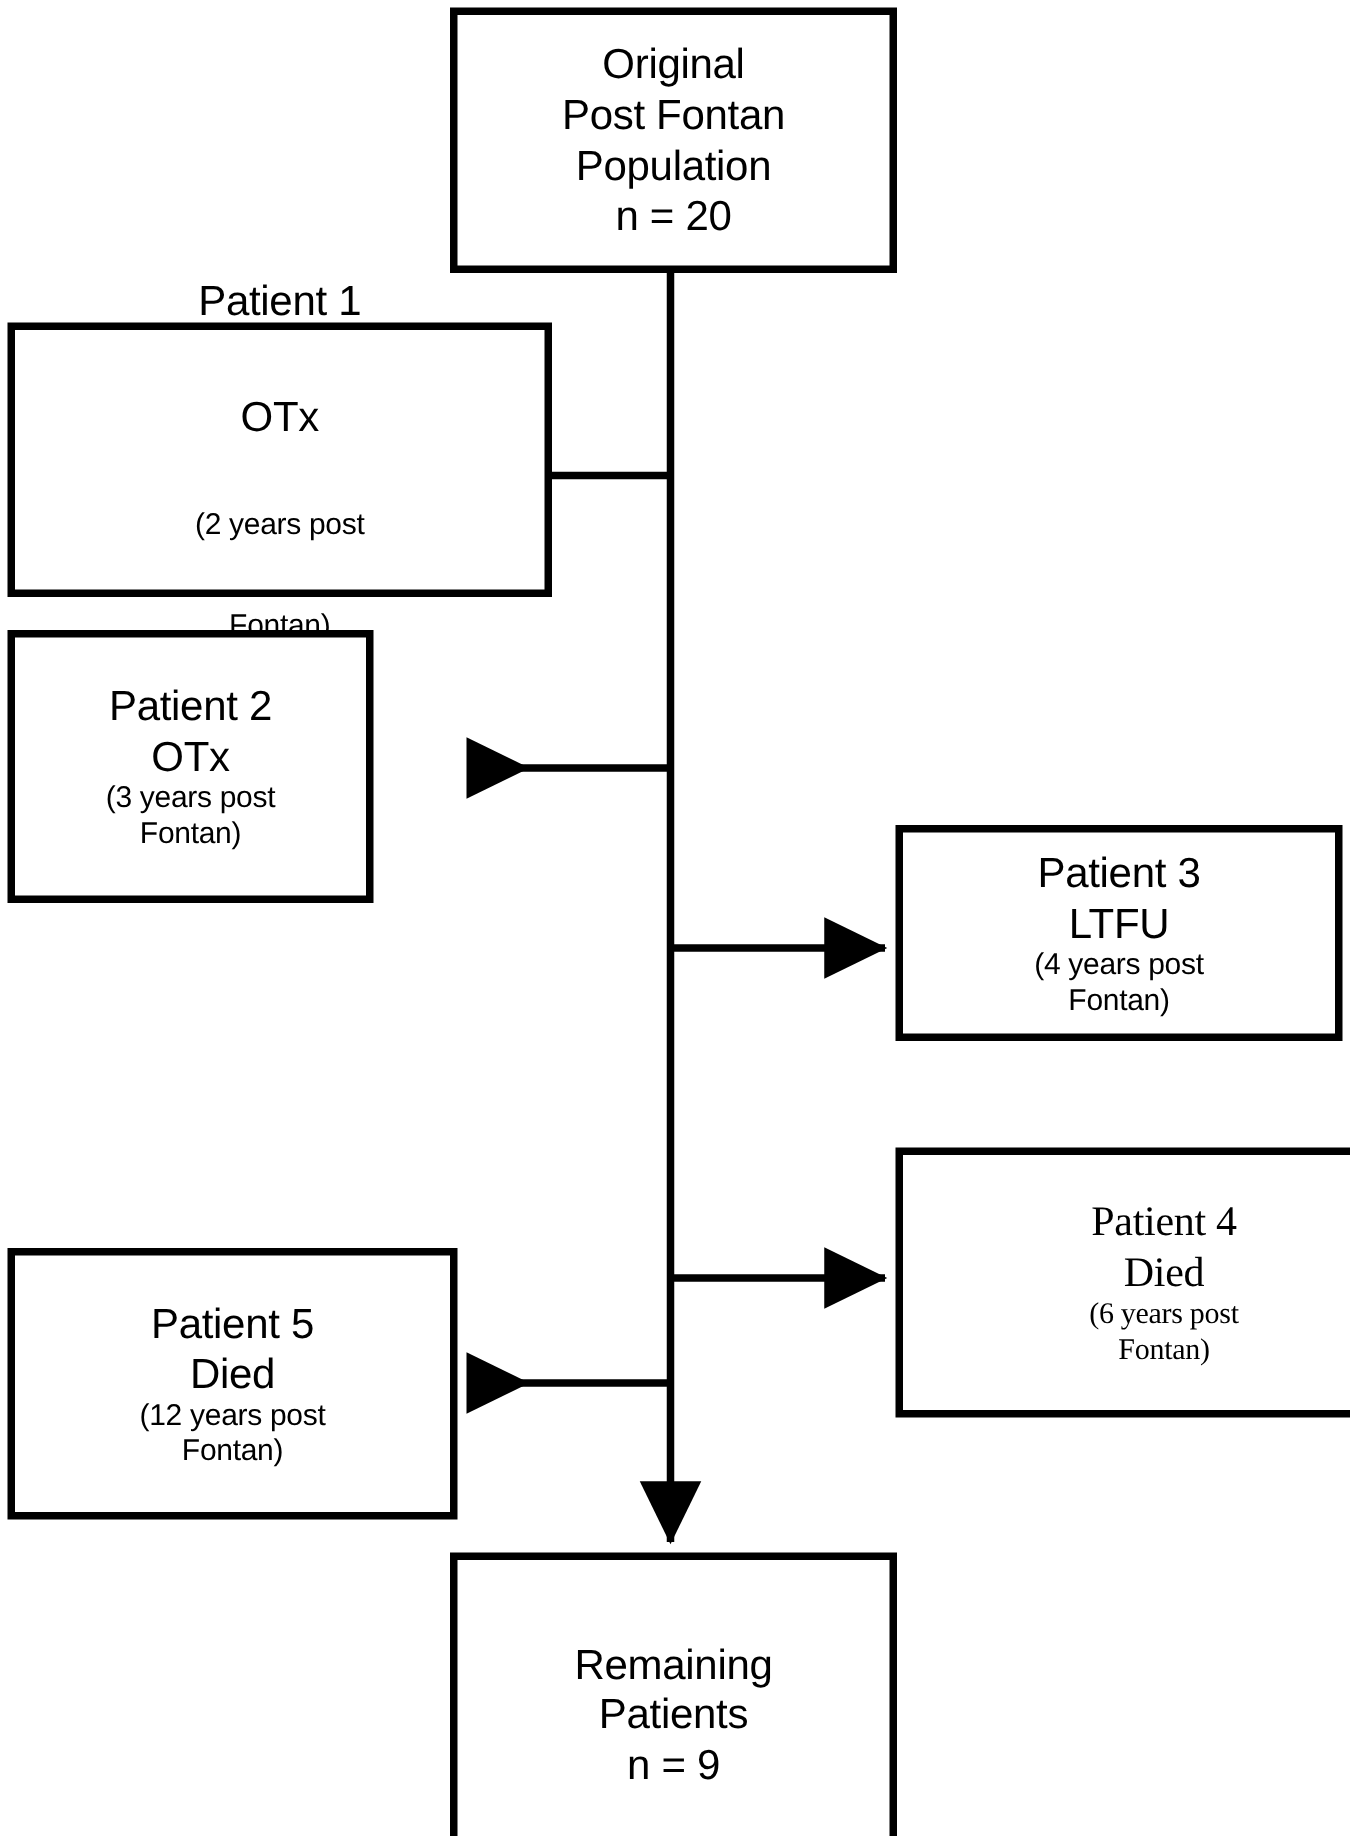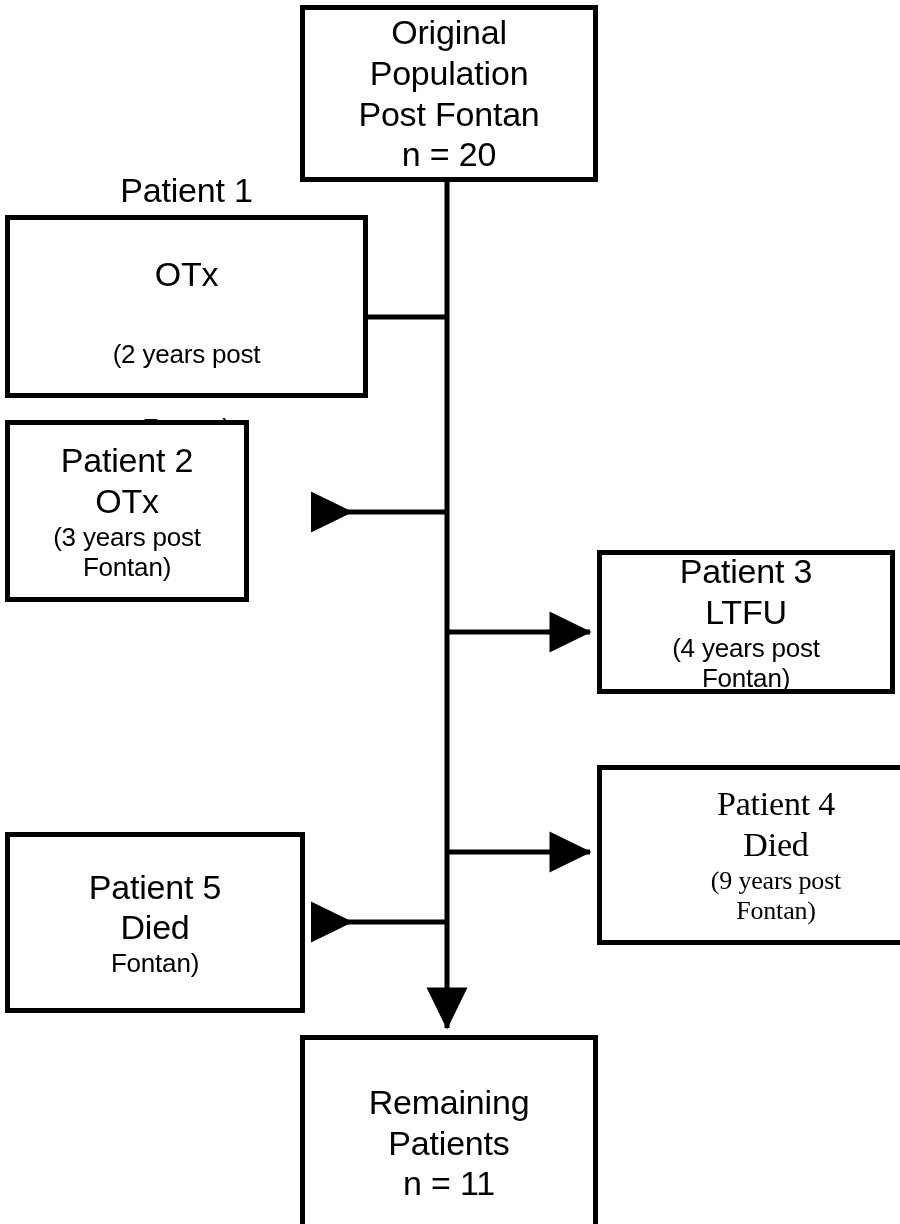--- a/index.html
+++ b/index.html
@@ -26,27 +26,27 @@
     border: 5px solid #000000;
     background: #ffffff;
     display: flex;
     flex-direction: column;
     align-items: center;
     justify-content: center;
     text-align: center;
     z-index: 3;
   }
   .line-major {
-    font-size: 34px;
+    font-size: 28px;
     line-height: 1.20;
     letter-spacing: -0.2px;
     white-space: nowrap;
   }
   .line-minor {
-    font-size: 26px;
+    font-size: 20px;
     line-height: 1.16;
     letter-spacing: -0.2px;
     white-space: nowrap;
   }
   
   .edge-svg {
     position: absolute;
     left: 0;
     top: 0;
     width: 900px;
@@ -93,22 +93,22 @@
       <line x1="447" y1="852" x2="590" y2="852" stroke="#000000" stroke-width="5" marker-end="url(#arrow-right)"></line>
     </g>
 
     <g>
       <line x1="447" y1="922" x2="312" y2="922" stroke="#000000" stroke-width="5" marker-end="url(#arrow-left)"></line>
     </g>
   </svg>
 
   <div class="node" style="left:300px; top:5px; width:298px; height:177px;">
     <div class="line-major">Original</div>
+    <div class="line-major">Post Fontan</div>
     <div class="line-major">Population</div>
-    <div class="line-major">Post Fontan</div>
     <div class="line-major">n = 20</div>
   </div>
 
   <div class="node" style="left:5px; top:215px; width:363px; height:183px;gap:44px;">
     <div class="line-major">Patient 1</div>
     <div class="line-major">OTx</div>
     <div class="line-minor">(2 years post</div>
     <div class="line-minor">Fontan)</div>
   </div>
 
@@ -122,29 +122,30 @@
   <div class="node" style="left:597px; top:550px; width:298px; height:144px;">
     <div class="line-major">Patient 3</div>
     <div class="line-major">LTFU</div>
     <div class="line-minor">(4 years post</div>
     <div class="line-minor">Fontan)</div>
   </div>
 
   <div class="node" style="left:597px; top:765px; width:358px; height:180px;font-family:Liberation Serif, serif;">
     <div class="line-major">Patient 4</div>
     <div class="line-major">Died</div>
-    <div class="line-minor">(9 years post</div>
+    <div class="line-minor">(6 years post</div>
     <div class="line-minor">Fontan)</div>
   </div>
 
   <div class="node" style="left:5px; top:832px; width:300px; height:181px;">
     <div class="line-major">Patient 5</div>
     <div class="line-major">Died</div>
+    <div class="line-minor">(12 years post</div>
     <div class="line-minor">Fontan)</div>
   </div>
 
   <div class="node" style="left:300px; top:1035px; width:298px; height:216px;">
     <div class="line-major">Remaining</div>
     <div class="line-major">Patients</div>
-    <div class="line-major">n = 11</div>
+    <div class="line-major">n = 9</div>
   </div>
 
 </div>
 
 </body></html>

